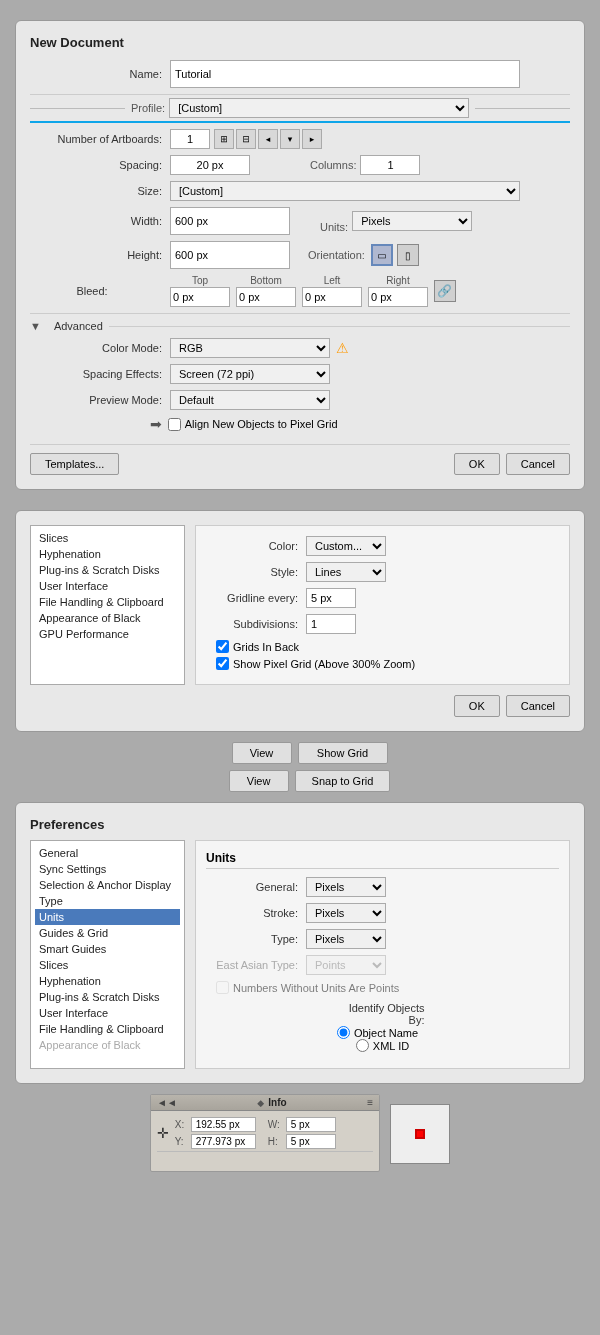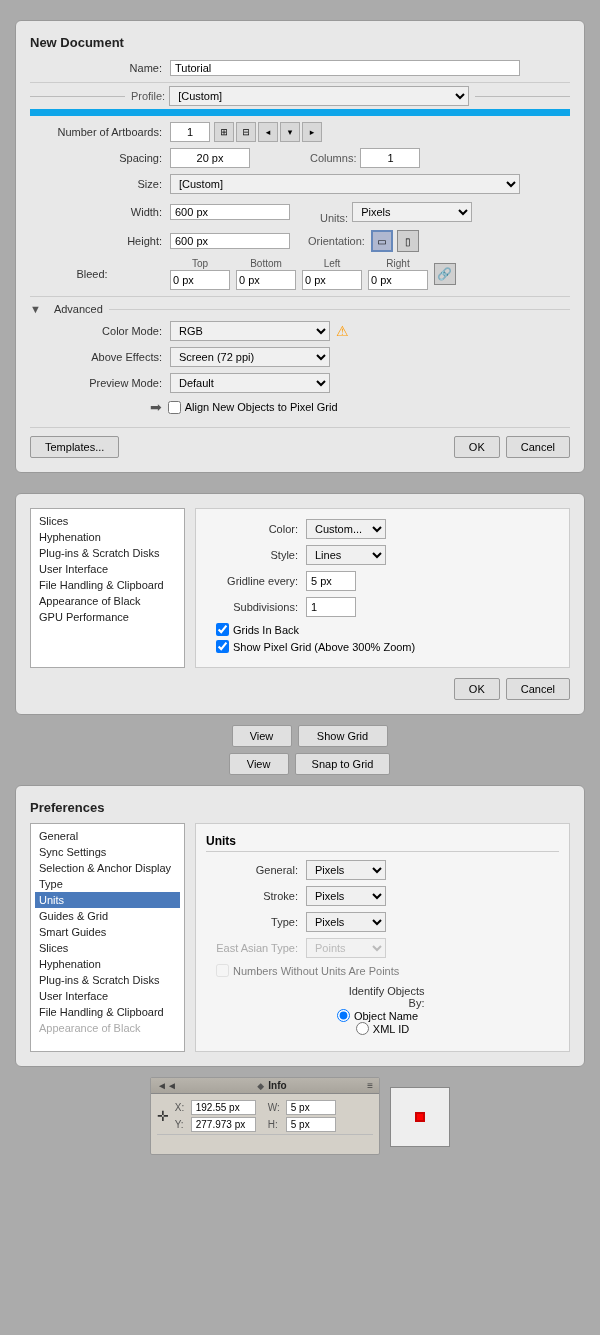--- a/index.html
+++ b/index.html
@@ -37,21 +37,21 @@
       padding-right: 8px;
       color: #333;
       font-size: 11px;
       flex-shrink: 0;
     }
     .form-input {
       background: #fff;
       border: 1px solid #aaa;
       padding: 2px 4px;
       font-size: 11px;
-      height: 16px;
+      height: 28px;
     }
     .form-input-wide {
       width: 350px;
     }
     .form-select {
       background: #f0f0f0;
       border: 1px solid #aaa;
       padding: 2px 4px;
       font-size: 11px;
       height: 20px;
@@ -453,21 +453,21 @@
 <body>
 
 <div class="dialog">
   <div class="dialog-title">New Document</div>
 
   <div class="form-row">
     <span class="form-label">Name:</span>
     <input class="form-input form-input-wide" type="text" value="Tutorial" style="">
   </div>
 
-  <div style="display:flex;align-items:center;margin-bottom:6px;border-top:1px solid #ccc;border-bottom:7px solid #0ea5e9;padding:3px 0;">
+  <div style="display:flex;align-items:center;margin-bottom:6px;border-top:1px solid #ccc;border-bottom:2px solid #0ea5e9;padding:3px 0;">
     <span style="flex:1;border-top:1px solid #bbb;margin-right:6px;height:1px;"></span>
     <span style="color:#555;font-size:11px;white-space:nowrap;">Profile:</span>
     <select class="form-select" style="width:300px;margin-left:4px;">
       <option>[Custom]</option>
     </select>
     <span style="flex:1;border-top:1px solid #bbb;margin-left:6px;height:1px;"></span>
   </div>
 
   <div class="form-row">
     <span class="form-label">Number of Artboards:</span>
@@ -548,21 +548,21 @@
 
     <div class="form-row">
       <span class="form-label">Color Mode:</span>
       <select class="form-select" style="width:160px;">
         <option>RGB</option>
       </select>
       <span class="warning-icon">⚠</span>
     </div>
 
     <div class="form-row">
-      <span class="form-label">Above Effects:</span>
+      <span class="form-label">Spacing Effects:</span>
       <select class="form-select" style="width:160px;">
         <option>Screen (72 ppi)</option>
       </select>
     </div>
 
     <div class="form-row">
       <span class="form-label">Preview Mode:</span>
       <select class="form-select" style="width:160px;">
         <option>Default</option>
       </select>

